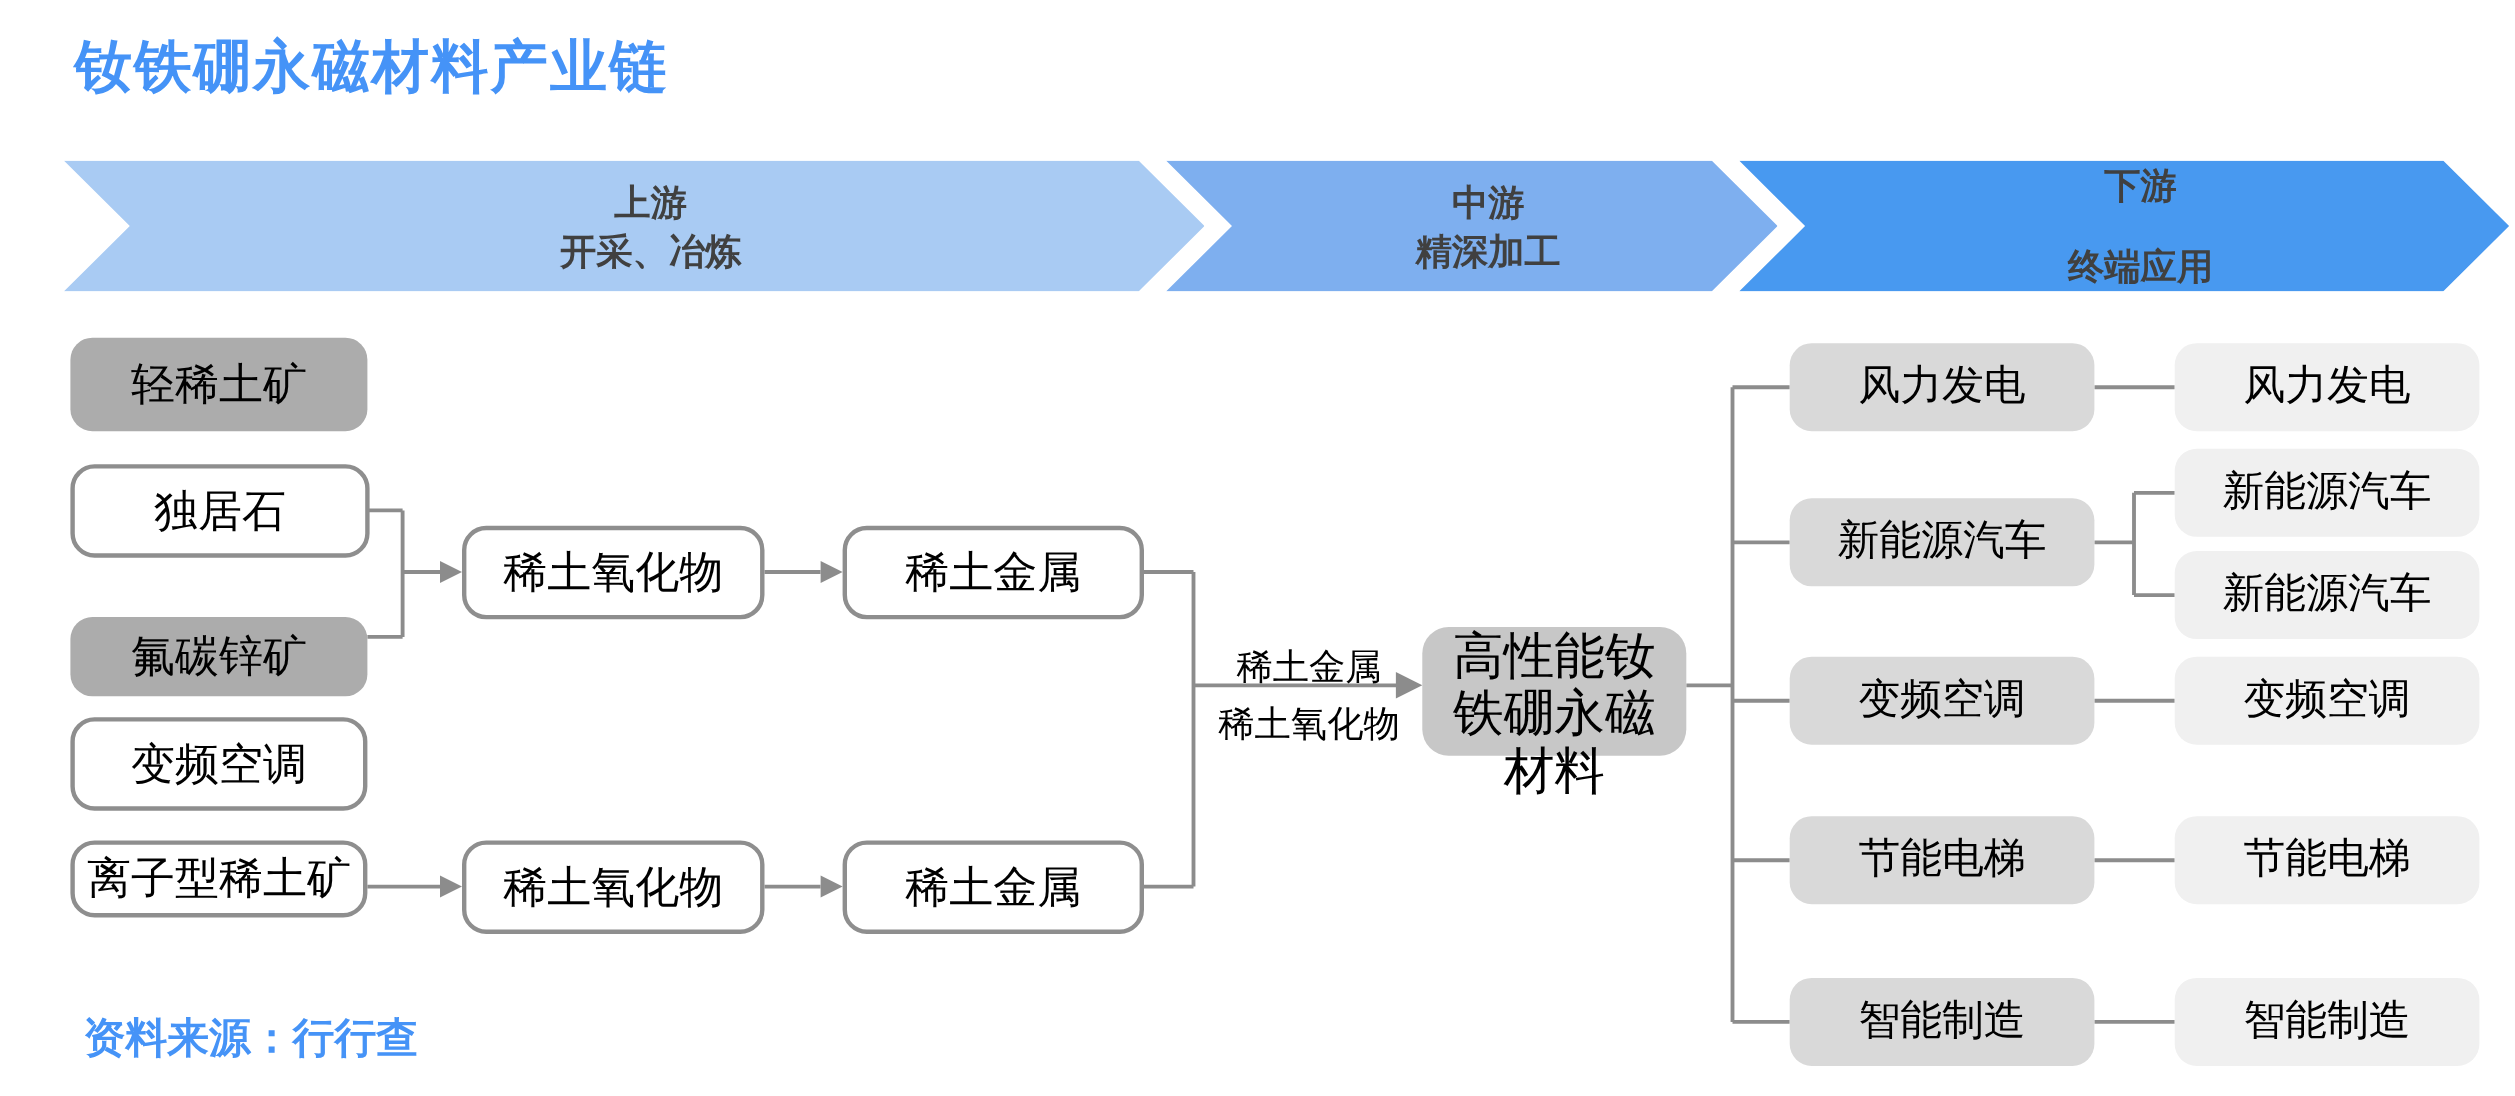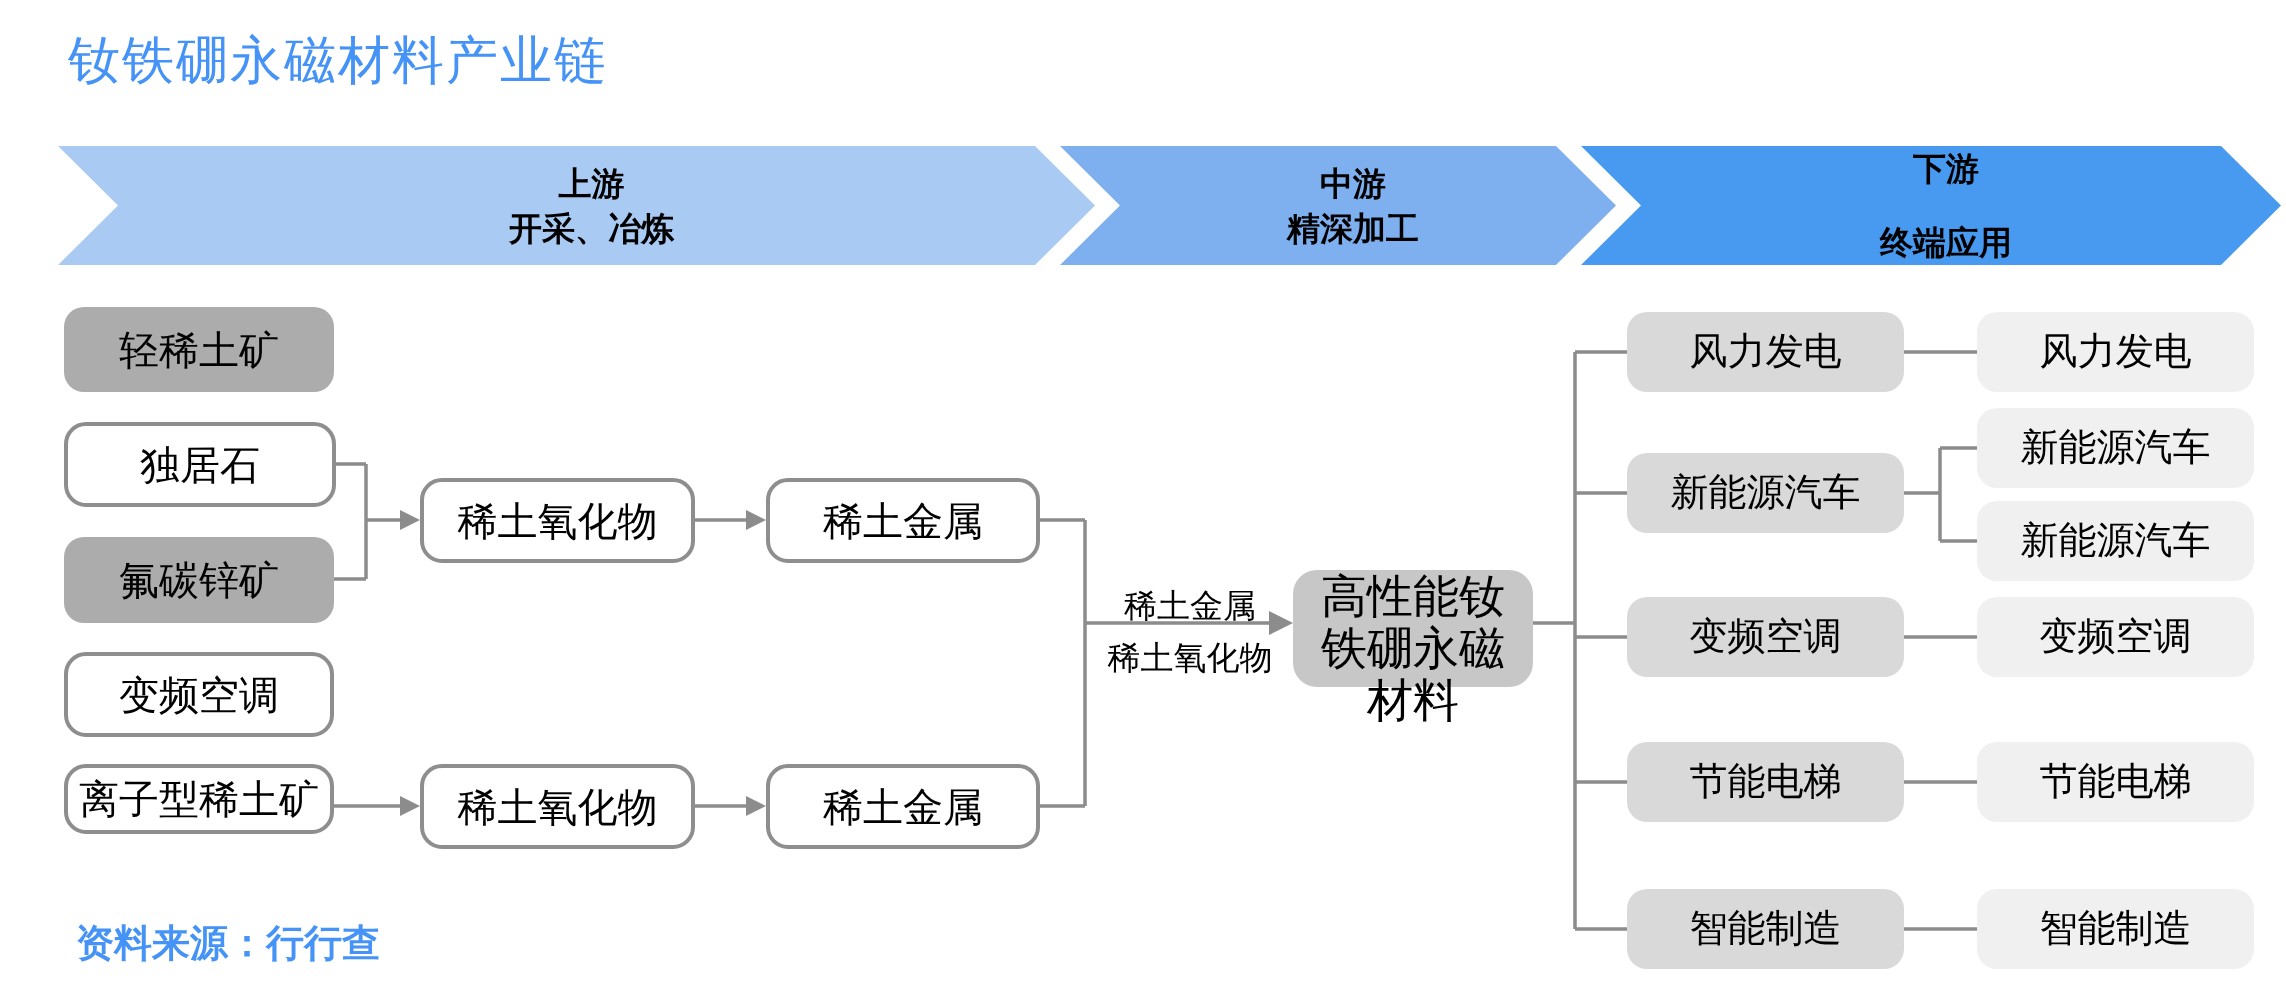--- a/index.html
+++ b/index.html
@@ -1,25 +1,25 @@
 <!DOCTYPE html>
 <html><head>
 <meta charset="utf-8">
 <style>
   html,body{margin:0;padding:0;background:#ffffff;}
   .canvas{
     position:relative;width:2286px;height:996px;background:#ffffff;overflow:hidden;
     font-family:"Liberation Sans",sans-serif;color:#000;
   }
-  .title{position:absolute;left:68px;top:26px;font-size:52px;font-weight:normal;letter-spacing:2px;}
+  .title{position:absolute;left:68px;top:26px;font-size:52px;font-weight:bold;letter-spacing:2px;}
   .source{position:absolute;left:76px;top:918px;font-size:38px;font-weight:bold;}
 
   .chev{
     position:absolute;top:146px;height:119px;display:flex;flex-direction:column;
-    justify-content:center;align-items:center;color:#000000;font-weight:bold;
+    justify-content:center;align-items:center;color:#404040;font-weight:bold;
     font-size:33px;line-height:45px;text-align:center;
   }
   .chev1{left:58px;width:1037px;clip-path:polygon(0 0,977px 0,1037px 50%,977px 100%,0 100%,60px 50%);padding-left:30px;box-sizing:border-box;}
   .chev2{left:1060px;width:556px;clip-path:polygon(0 0,496px 0,556px 50%,496px 100%,0 100%,60px 50%);padding-left:30px;box-sizing:border-box;}
   .chev3{left:1581px;width:700px;clip-path:polygon(0 0,640px 0,700px 50%,640px 100%,0 100%,60px 50%);padding-left:30px;box-sizing:border-box;}
 
   .node{
     position:absolute;display:flex;align-items:center;justify-content:center;
     box-sizing:border-box;border-radius:20px;font-size:40px;text-align:center;
     line-height:1.2;z-index:2;
@@ -79,21 +79,21 @@
       <polygon points="400,510 420,520 400,530"></polygon>
       <polygon points="746,510 766,520 746,530"></polygon>
       <polygon points="400,796 420,806 400,816"></polygon>
       <polygon points="746,796 766,806 746,816"></polygon>
       <polygon points="1269,611 1293,623 1269,635"></polygon>
     </g>
   </svg>
 
   <div class="node" style="left: 64px; top: 307px; width: 270px; height: 85px; background: rgb(172, 172, 172);">轻稀土矿</div>
   <div class="node outline" style="left:64px;top:422px;width:272px;height:85px">独居石</div>
-  <div class="node" style="left: 64px; top: 537px; width: 270px; height: 86px; background: rgb(172, 172, 172);">氟碳锌矿</div>
+  <div class="node" style="left: 64px; top: 561px; width: 270px; height: 72px; background: rgb(172, 172, 172);">氟碳锌矿</div>
   <div class="node outline" style="left:64px;top:652px;width:270px;height:85px">变频空调</div>
   <div class="node outline" style="left:64px;top:764px;width:270px;height:70px">离子型稀土矿</div>
 
   <div class="node outline" style="left:420px;top:478px;width:275px;height:85px">稀土氧化物</div>
   <div class="node outline" style="left:766px;top:478px;width:274px;height:85px">稀土金属</div>
 
   <div class="node outline" style="left:420px;top:764px;width:275px;height:85px">稀土氧化物</div>
   <div class="node outline" style="left:766px;top:764px;width:274px;height:85px">稀土金属</div>
 
   <div class="flowlabel" style="left:1085px;top:584px">稀土金属</div>

